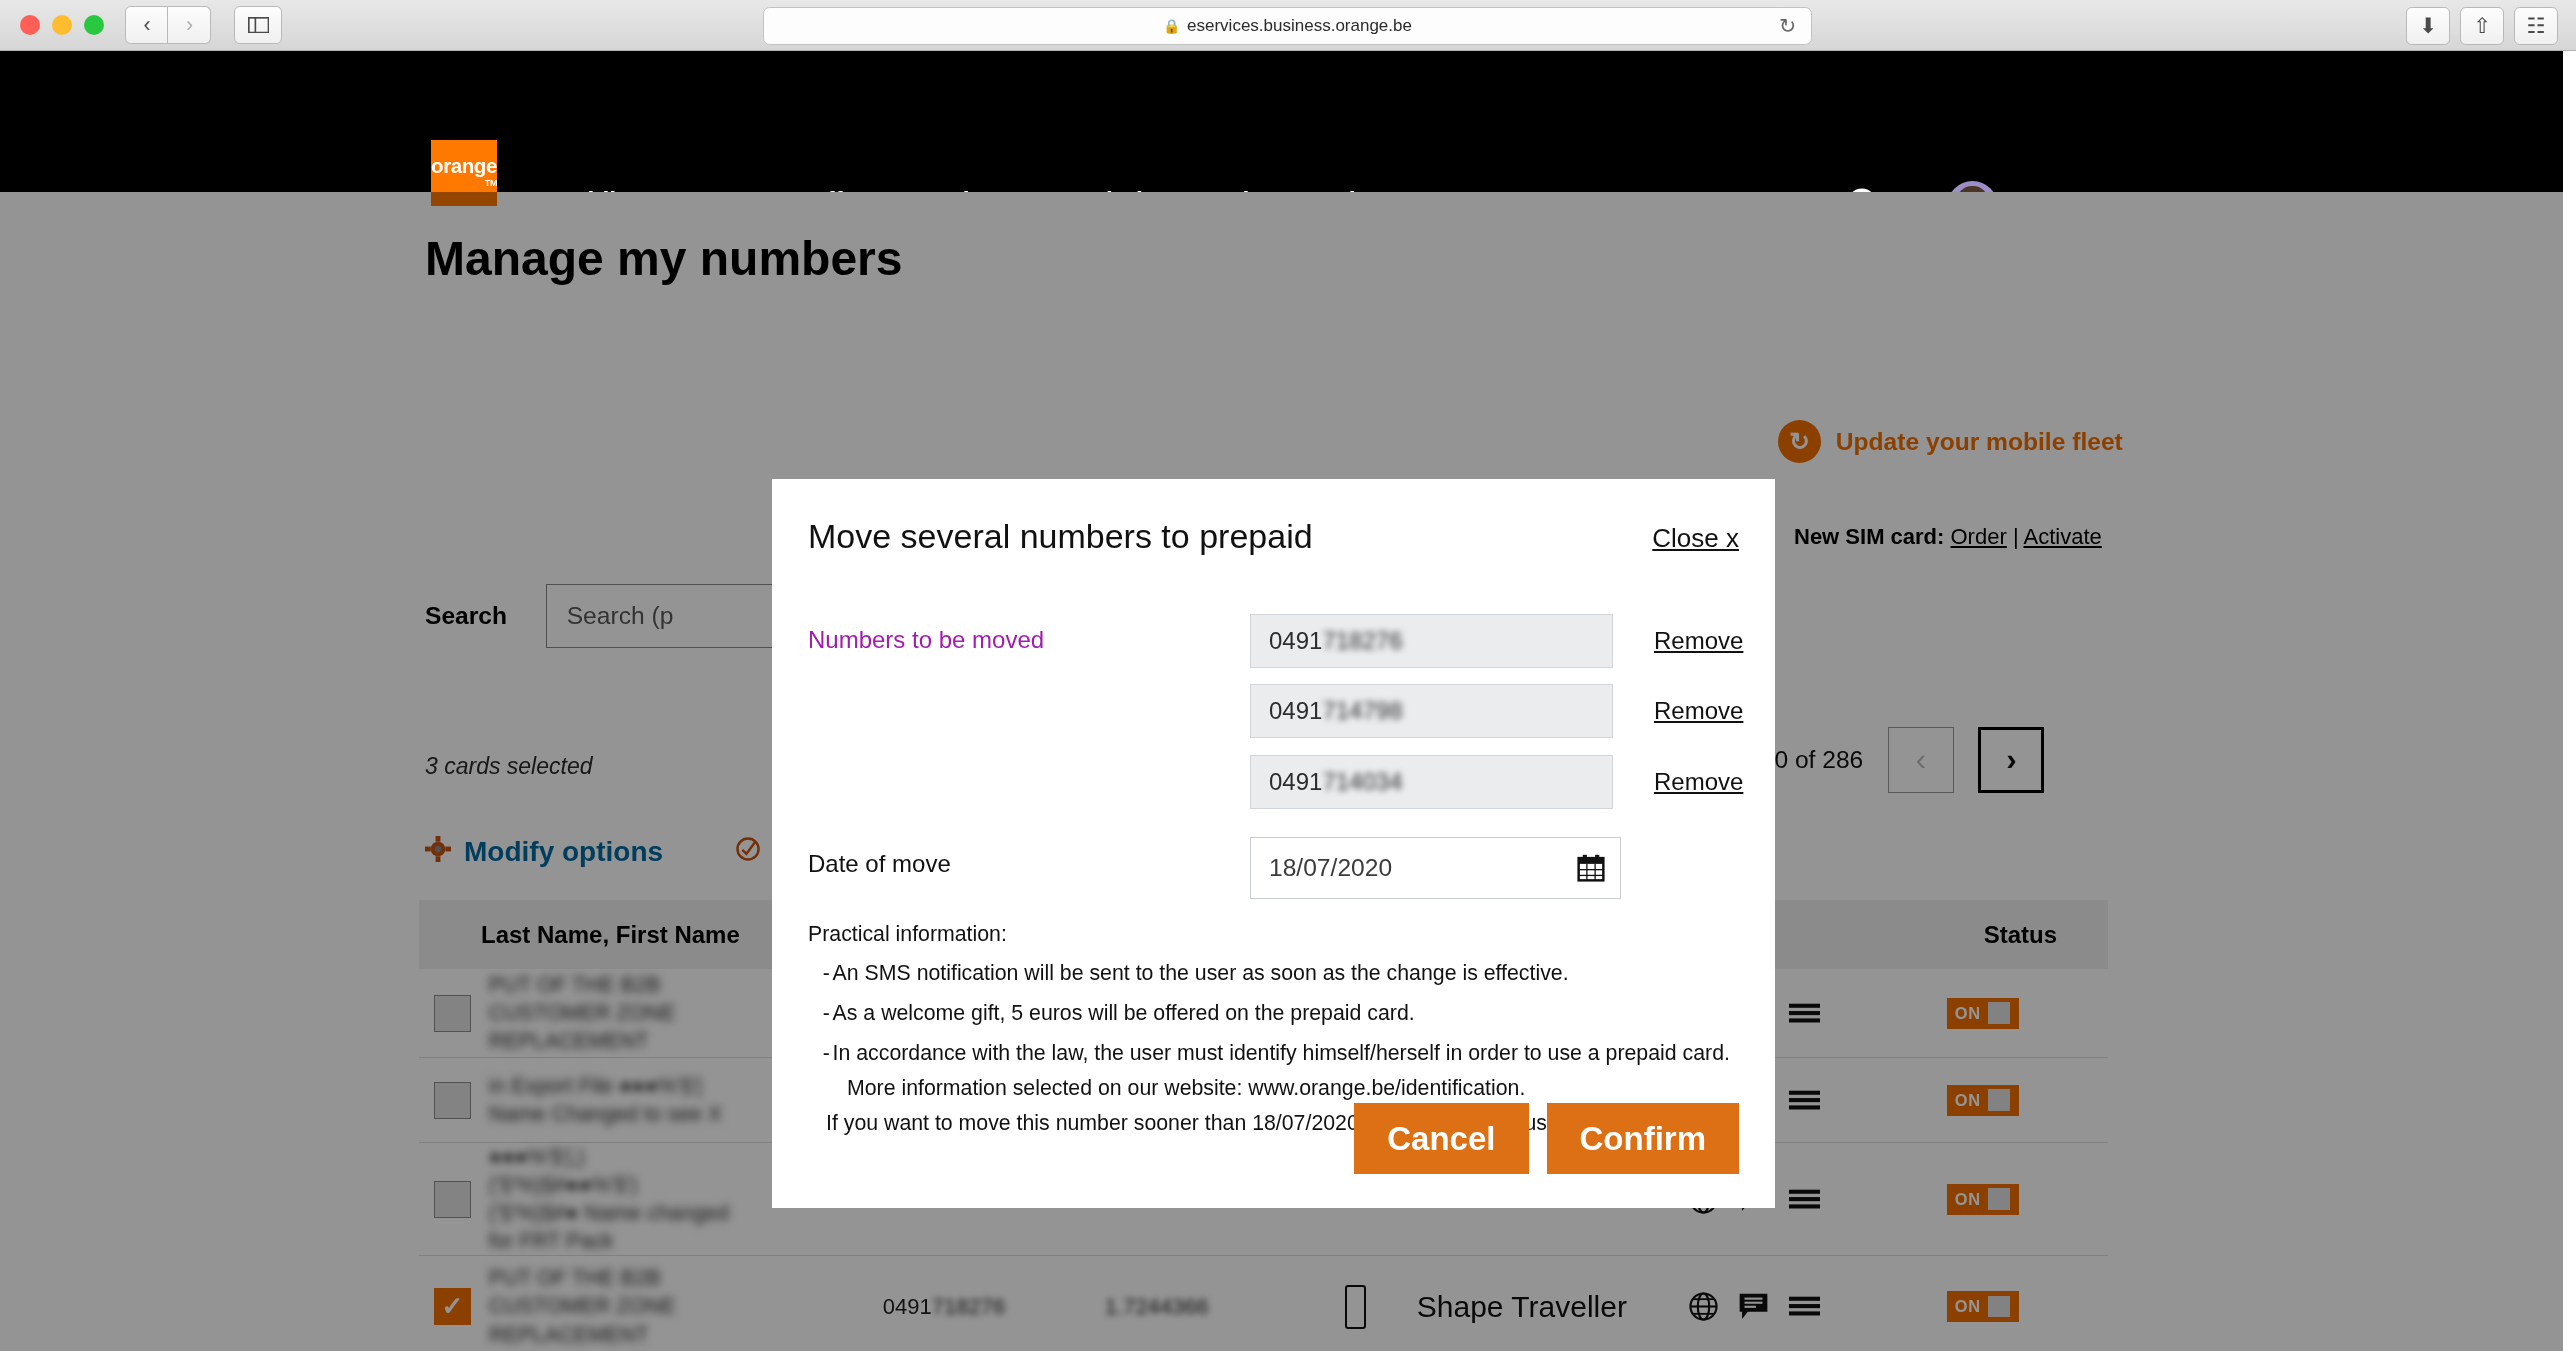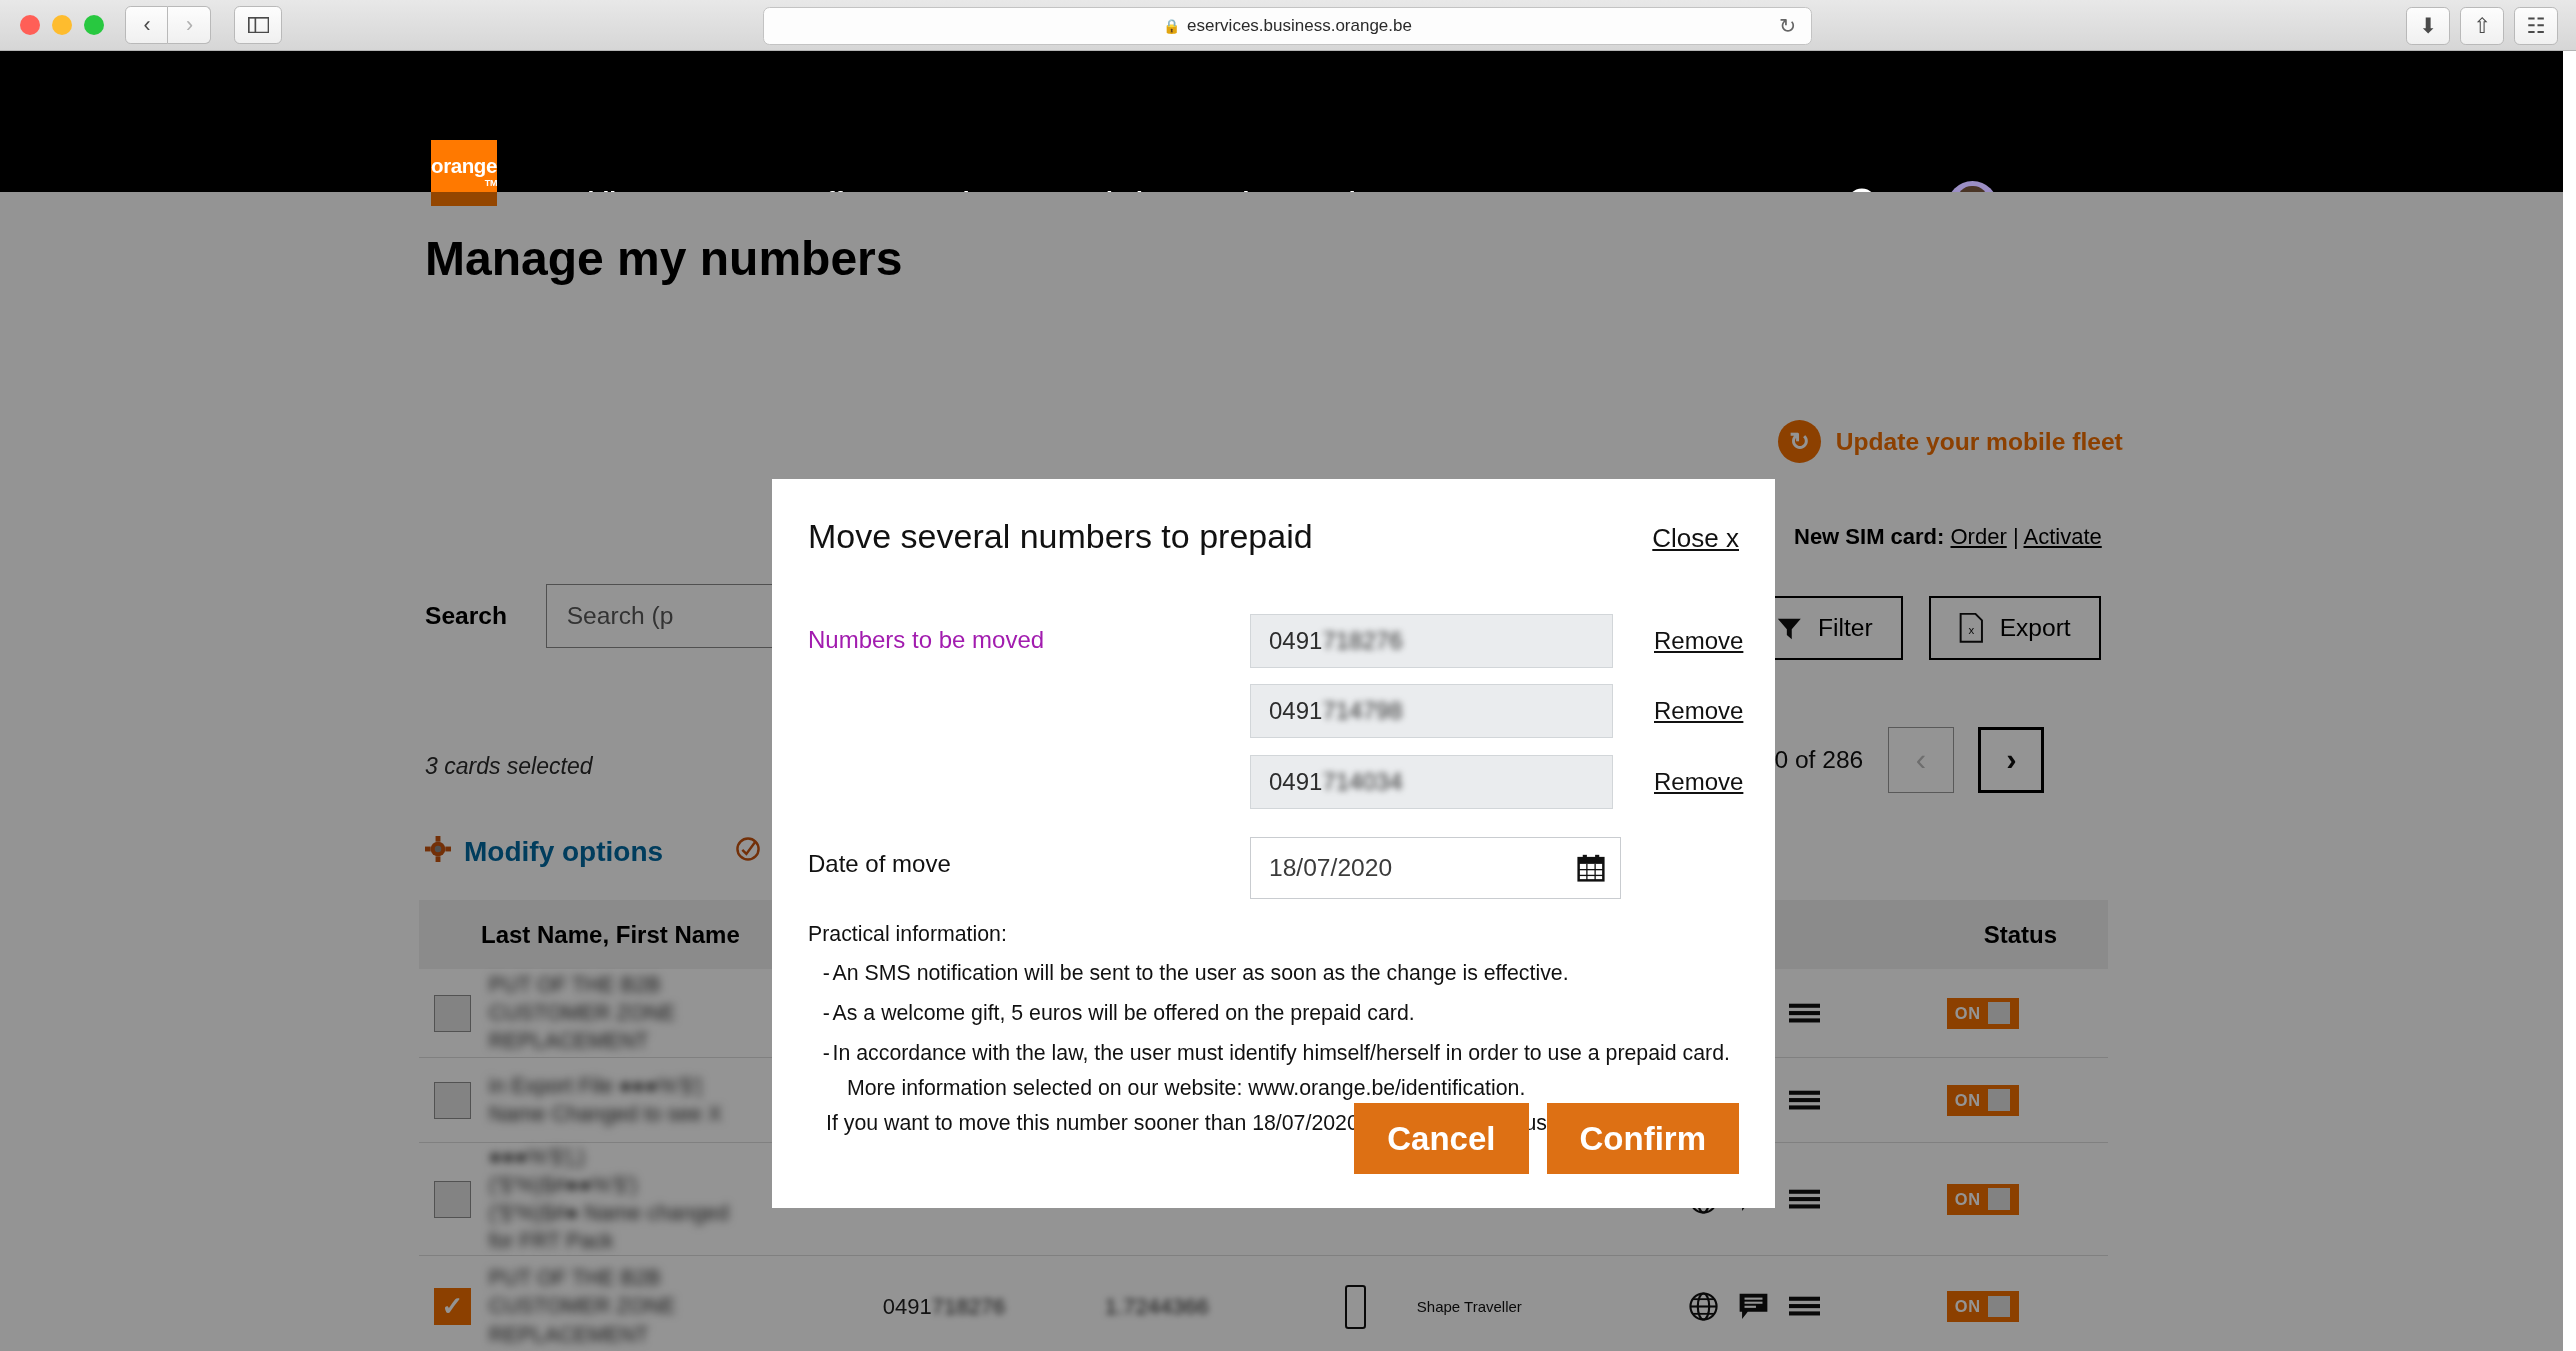--- a/index.html
+++ b/index.html
@@ -171,21 +171,21 @@
   }
   .cb.checked {
     background: #f16e00; border-color: #f16e00; color: #fff;
     display: flex; align-items: center; justify-content: center;
     font-size: 26px; font-weight: bold;
   }
   .c-name { width: 394px; }
   .c-num  { width: 222px; }
   .c-val  { width: 189px; }
   .c-dev  { width: 123px; display: flex; justify-content: center; }
-  .c-plan { width: 271px; font-size: 15px; color: #111; }
+  .c-plan { width: 271px; font-size: 30px; color: #111; }
   .c-icons{ width: 205px; display: flex; gap: 19.7px; align-items: center; }
   .c-stat { width: 181px; display: flex; justify-content: center; }
   .blur { filter: blur(4.1px); color: #2d2d2d; font-size: 21.3px; line-height: 1.32; }
   .blurnum { filter: blur(3.3px); }
   .num { font-size: 22px; color: #222; }
   .num .vis { filter: none; }
   .toggle {
     width: 72px; height: 31px; display: flex; align-items: center;
     font-size: 16.4px; font-weight: bold; letter-spacing: 0.8px; text-align: right;
   }
@@ -343,35 +343,20 @@
         <a>Order</a>
         <span>|</span>
         <a>Activate</a>
       </div>
 
       <div class="search-row">
         <span class="search-label">Search</span>
         <span class="search-input">Search (p</span>
       </div>
 
-      <div class="toolbtns">
-        <div class="toolbtn">
-          <svg width="24.6" height="23" viewBox="0 0 30 28">
-            <polygon points="1,2 29,2 18,15 18,27 12,22 12,15" fill="#111"></polygon>
-          </svg>
-          <span>Filter</span>
-        </div>
-        <div class="toolbtn">
-          <svg width="24.6" height="29.6" viewBox="0 0 30 36" style="font-size:30px">
-            <path d="M2 1 H20 L28 9 V35 H2 Z" fill="none" stroke="#111" stroke-width="2.4"></path>
-            <text x="15" y="26" font-size="14" text-anchor="middle" fill="#111" font-family="Liberation Sans">x</text>
-          </svg>
-          <span>Export</span>
-        </div>
-      </div>
 
       <div class="cards-selected">3 cards selected</div>
 
       <div class="pager">
         <span class="pager-count">- 200 of 286</span>
         <span class="pg-btn pg-prev">‹</span>
         <span class="pg-btn pg-next">›</span>
       </div>
 
       <div class="actions">

